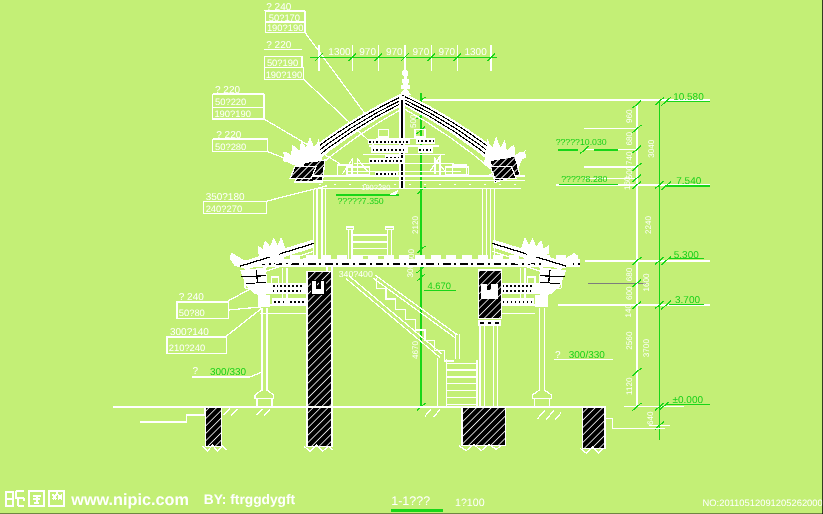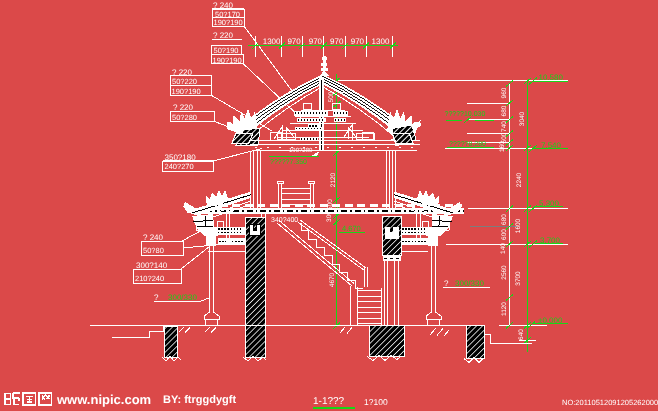--- a/index.html
+++ b/index.html
@@ -1,16 +1,16 @@
 <!DOCTYPE html>
 <html><head>
 <meta charset="utf-8">
 <style>
 html,body{margin:0;padding:0;background:#000;}
-#page{position:relative;width:658px;height:411px;background:#ef4444;overflow:hidden;filter:saturate(0.85);}
+#page{position:relative;width:658px;height:411px;background:#bef264;overflow:hidden;filter:saturate(0.85);}
 svg{position:absolute;top:0;left:0;}
 text{font-family:"Liberation Sans",sans-serif;fill:#fff;-webkit-font-smoothing:antialiased;text-rendering:geometricPrecision;}
 .g{fill:#00da00;}
 .gl{stroke:#00e000;stroke-width:1;fill:none;}
 .w{stroke:#ffffff;stroke-width:1;fill:none;}
 .wf{fill:#ffffff;stroke:none;}
 </style>
 </head>
 <body>
 <div id="page">

